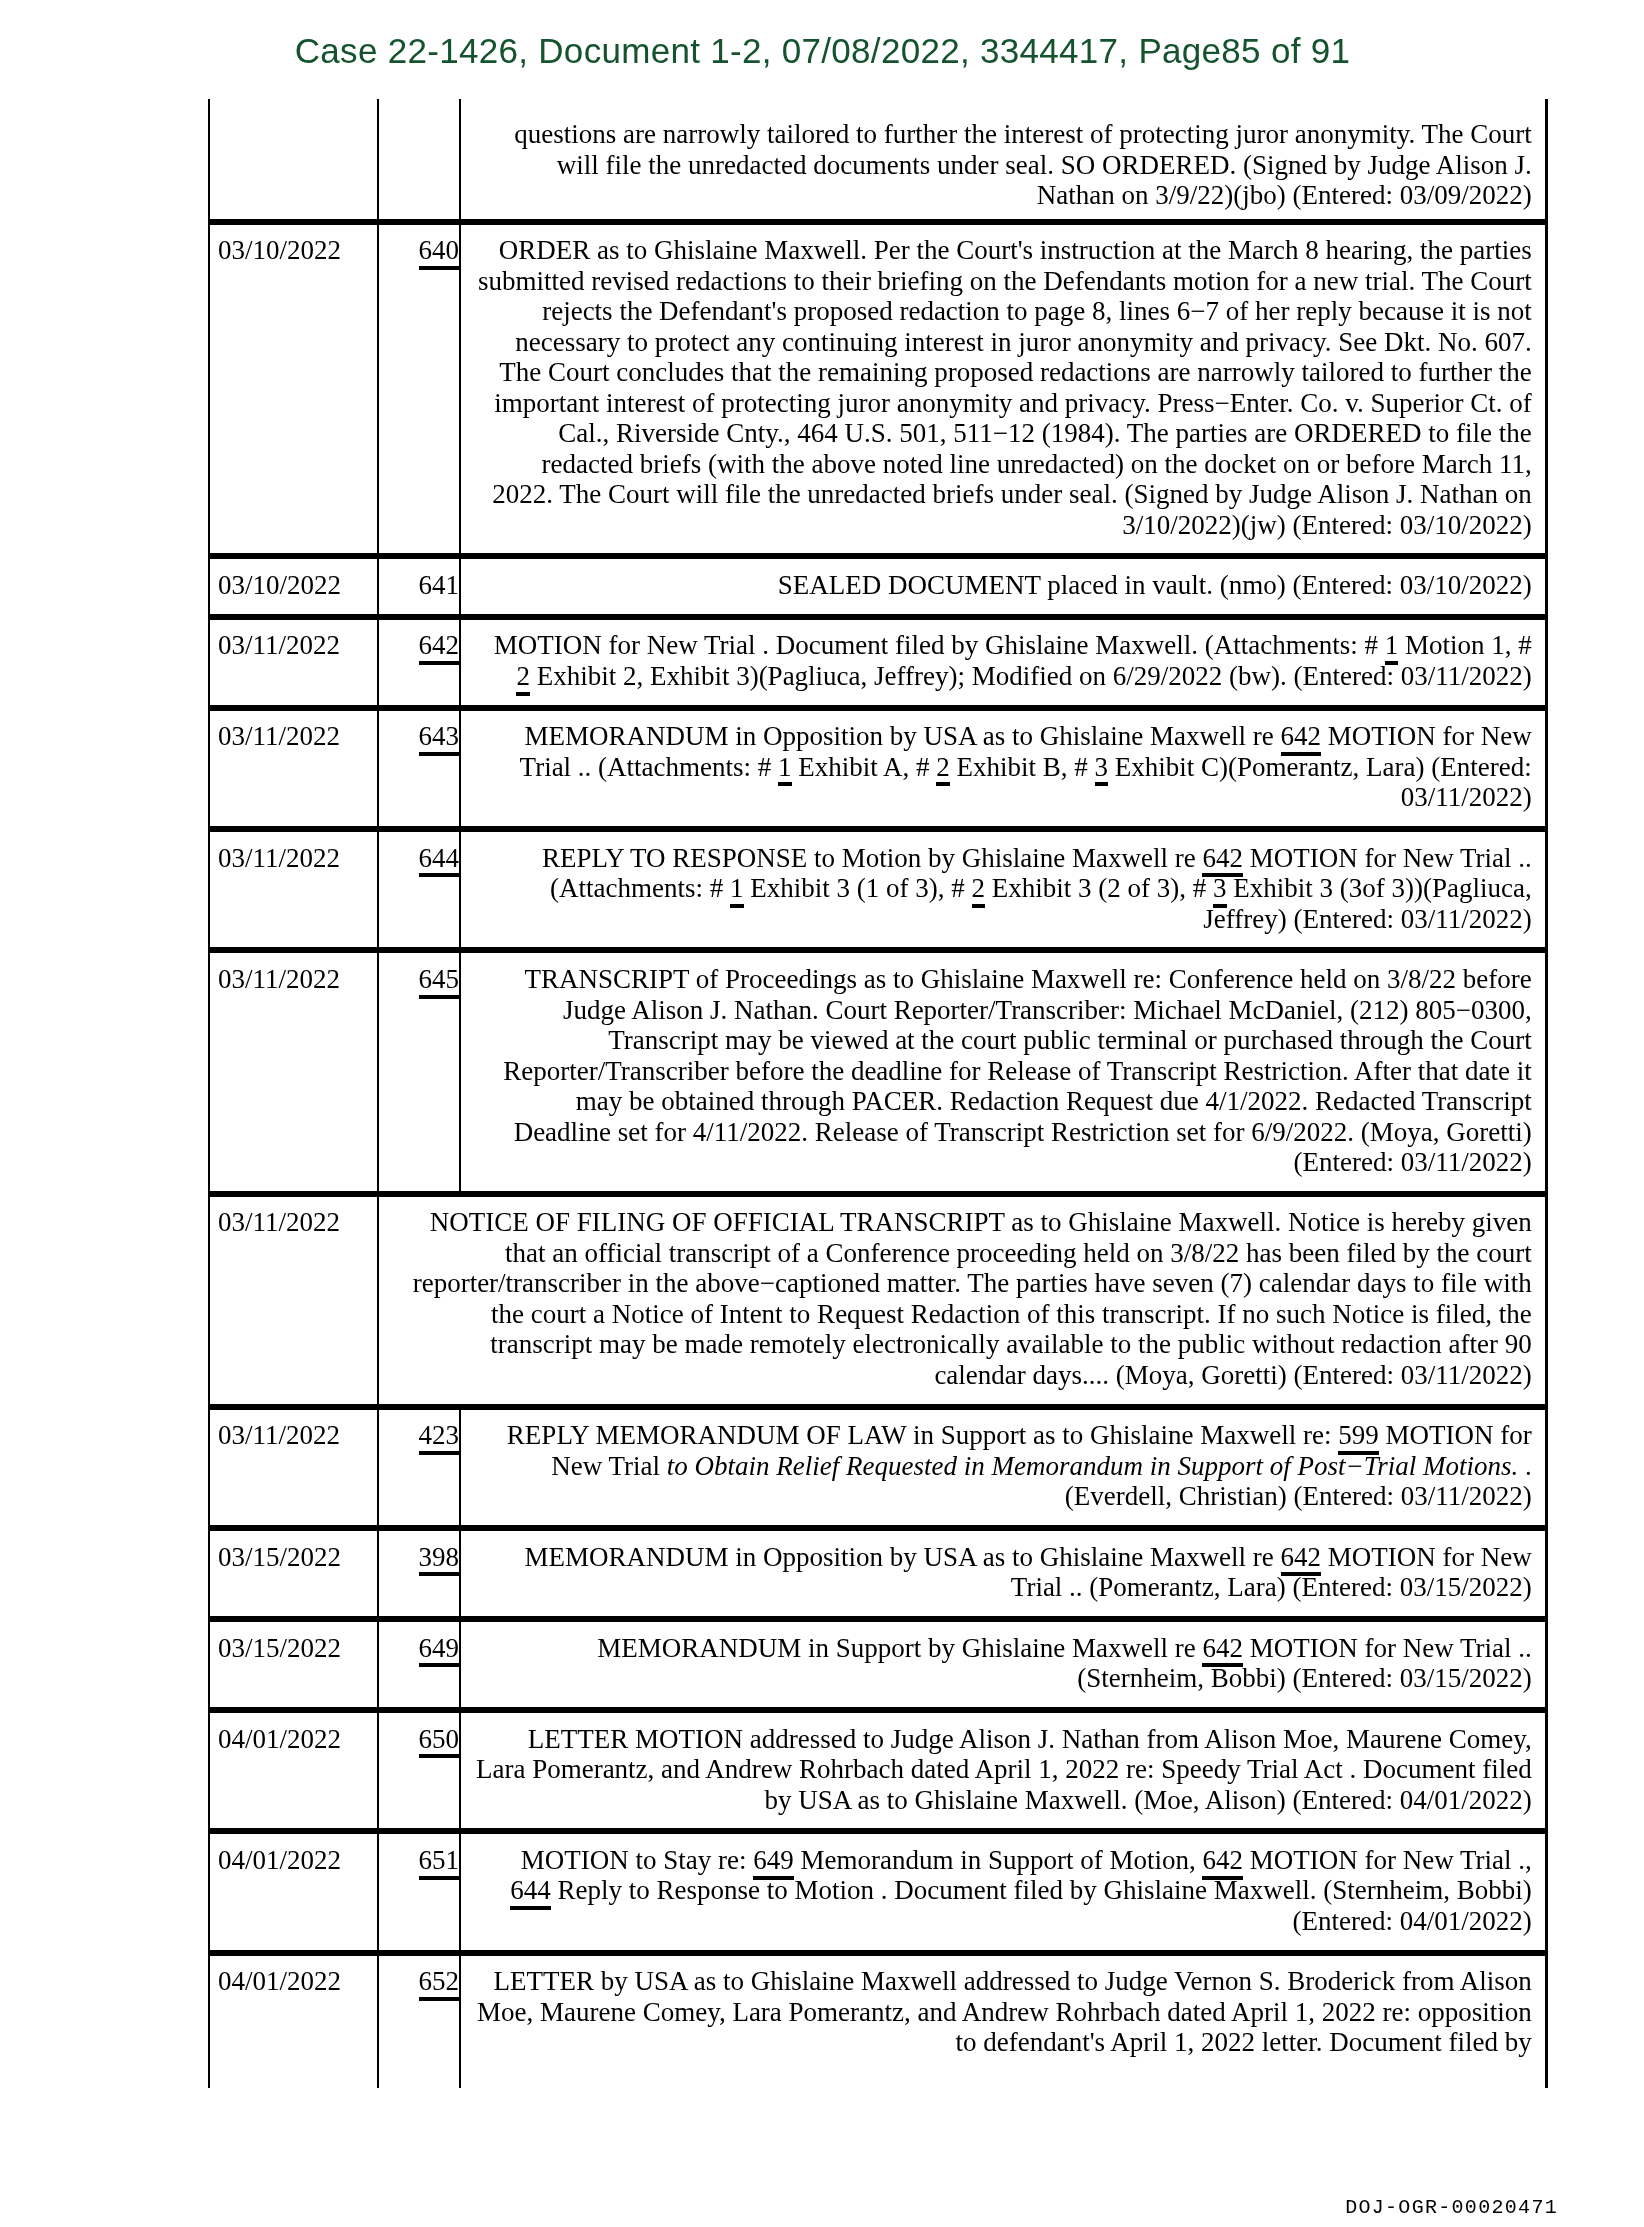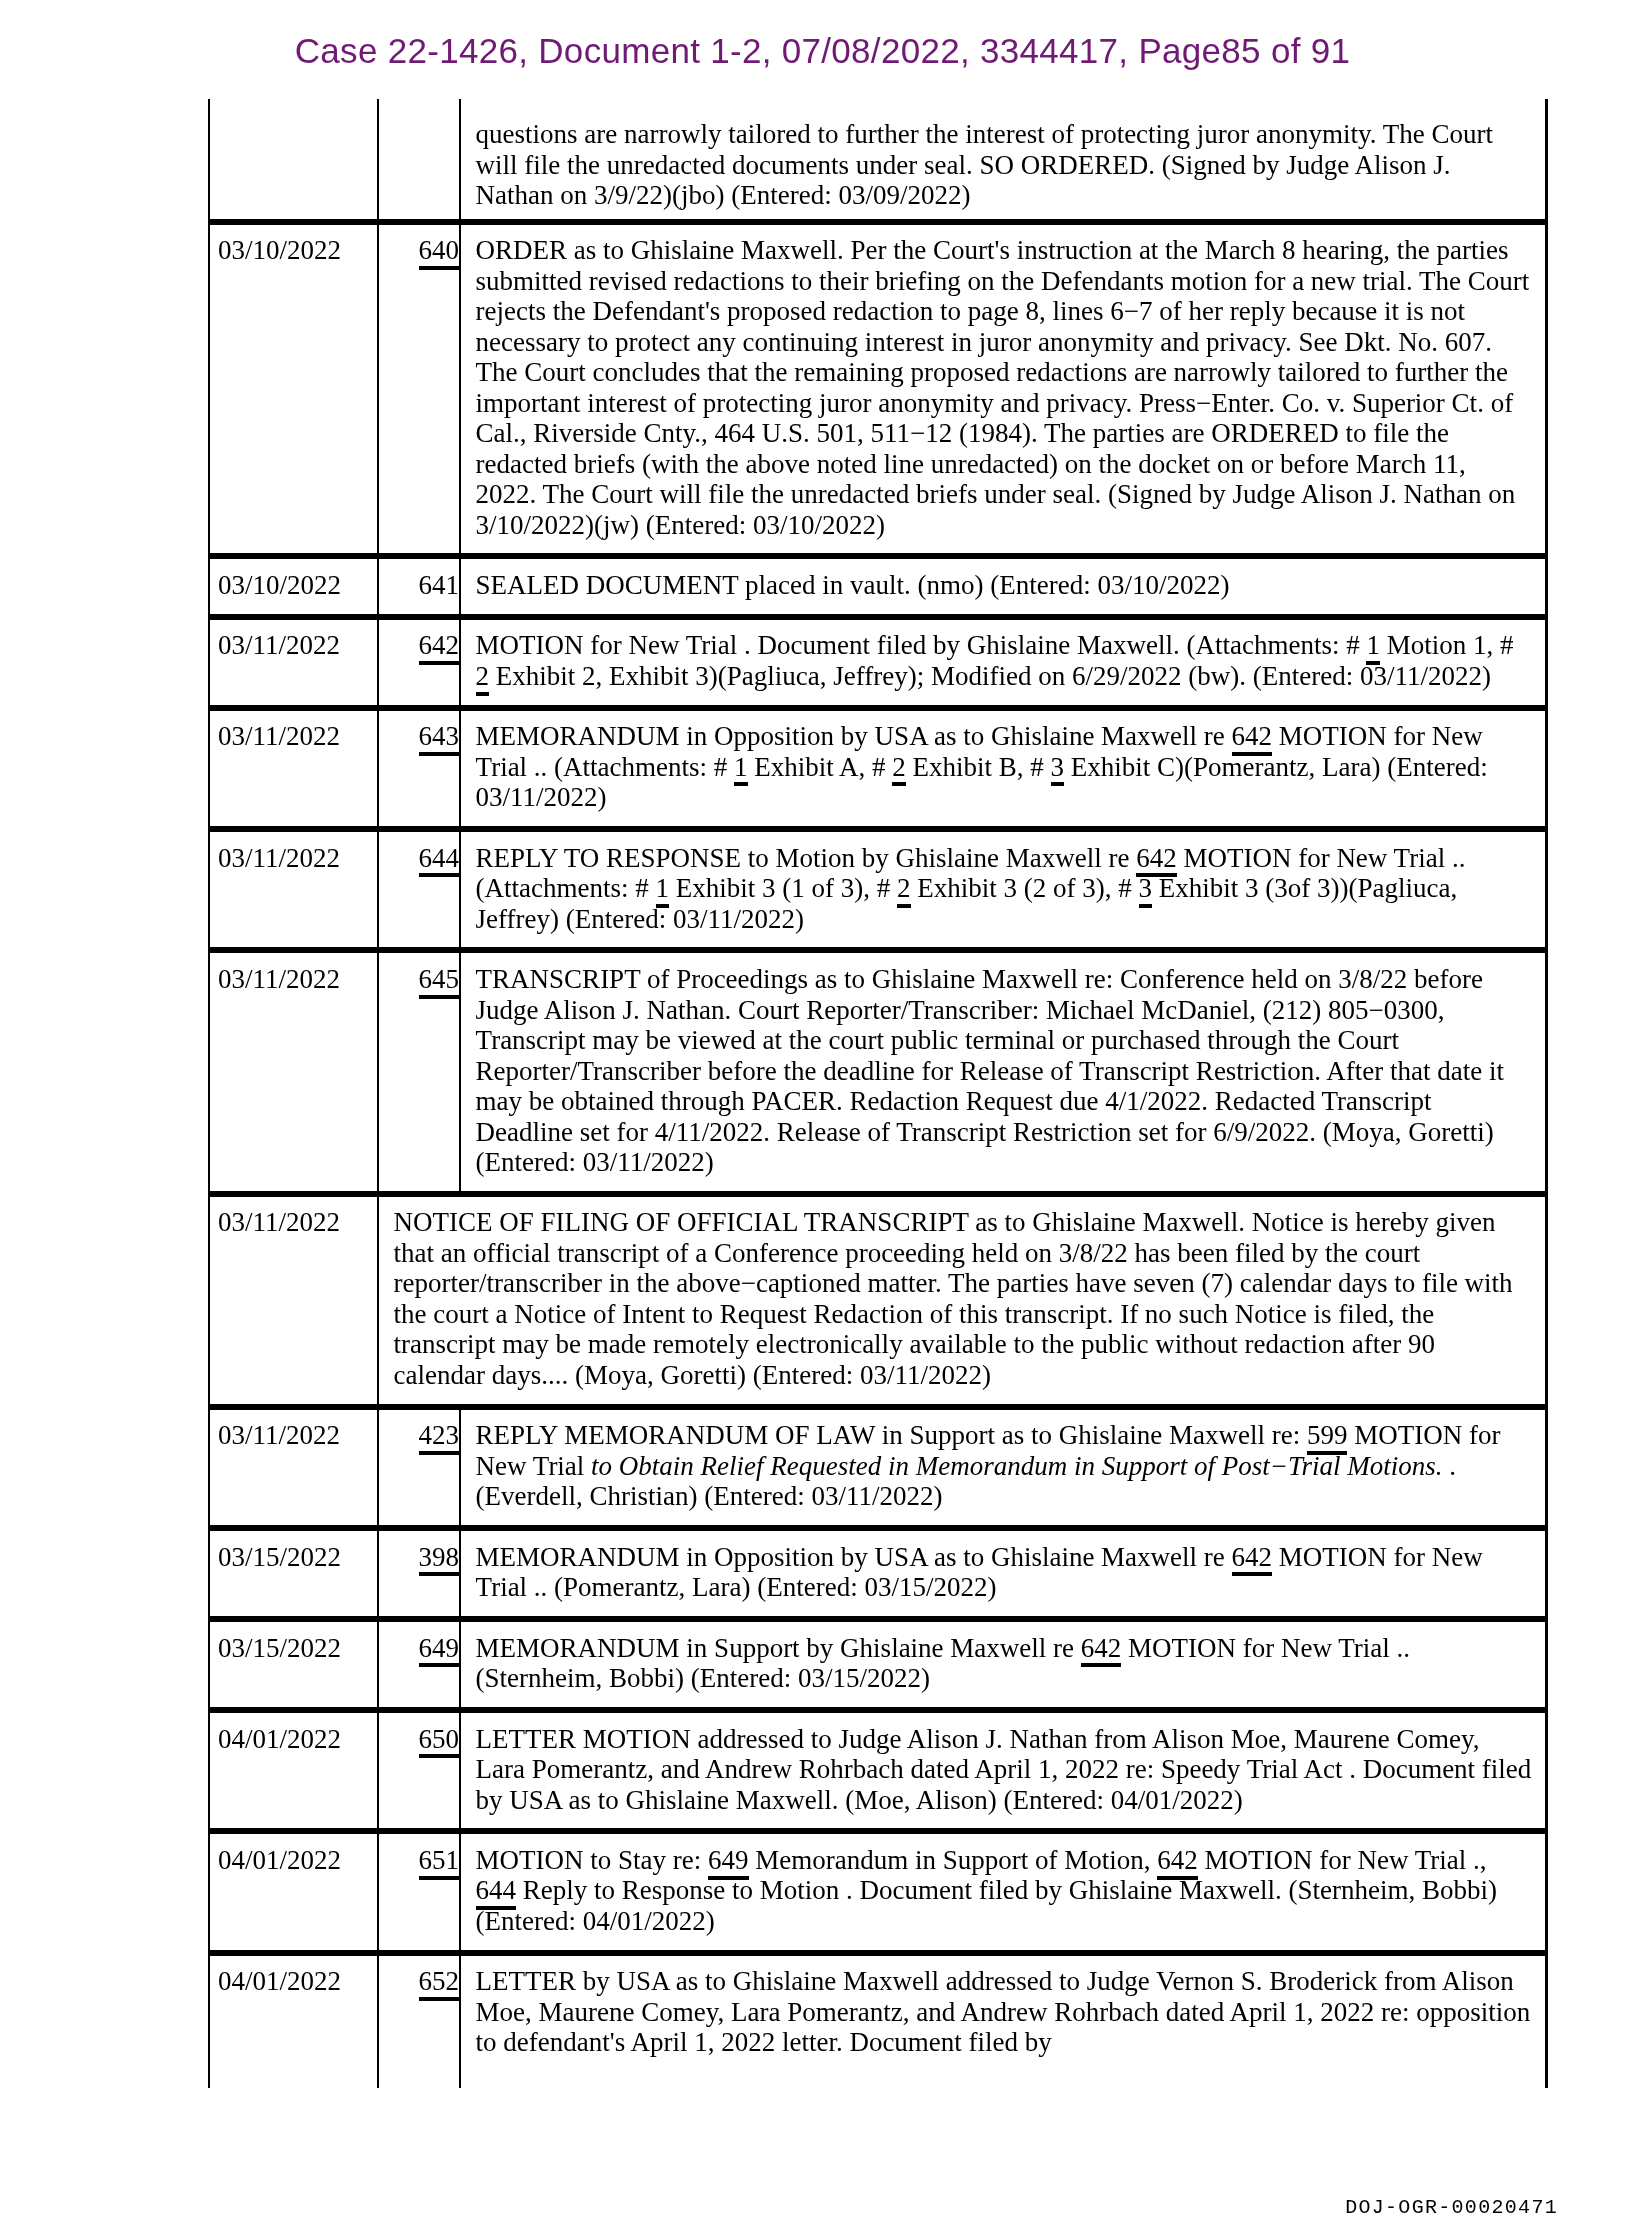--- a/index.html
+++ b/index.html
@@ -51,20 +51,21 @@
   .cell.num {
     flex: 0 0 82px;
     width: 82px;
     padding: 10.6px 0 13.3px 0;
     text-align: right;
     border-right: 2.7px solid #000;
   }
   .cell.desc {
     flex: 1 1 auto;
     padding: 10.6px 13.3px 13.3px 14.6px;
+    text-align: right;
   }
   .row.first .cell { padding-top: 20px; padding-bottom: 8px; }
   .row.last .cell { padding-bottom: 30.5px; }
   .lnk {
     border-bottom: 4px solid #000;
     padding-bottom: 0.7px;
   }
   .ital { font-style: italic; margin-top: 36px; }
   .bates {
     position: absolute;
@@ -72,21 +73,21 @@
     bottom: 8px;
     font-family: "Liberation Mono", monospace;
     font-size: 20px;
     letter-spacing: 1.3px;
     white-space: nowrap;
   }
 </style>
 </head>
 <body>
 
-<div class="stamp" style="color: #701a75;">Case 22-1426, Document 1-2, 07/08/2022, 3344417, Page85 of 91</div>
+<div class="stamp" style="color: #14532d;">Case 22-1426, Document 1-2, 07/08/2022, 3344417, Page85 of 91</div>
 
 <div class="docket-table">
     <div class="row first">
       <div class="cell date"></div>
       <div class="cell num"></div>
       <div class="cell desc"><span>questions are narrowly tailored to further the interest of protecting juror anonymity. The Court will file the unredacted documents under seal. SO ORDERED. (Signed by Judge Alison J. Nathan on 3/9/22)(jbo) (Entered: 03/09/2022)</span></div>
     </div>
     <div class="row">
       <div class="cell date">03/10/2022</div>
       <div class="cell num"><span class="lnk">640</span></div>

